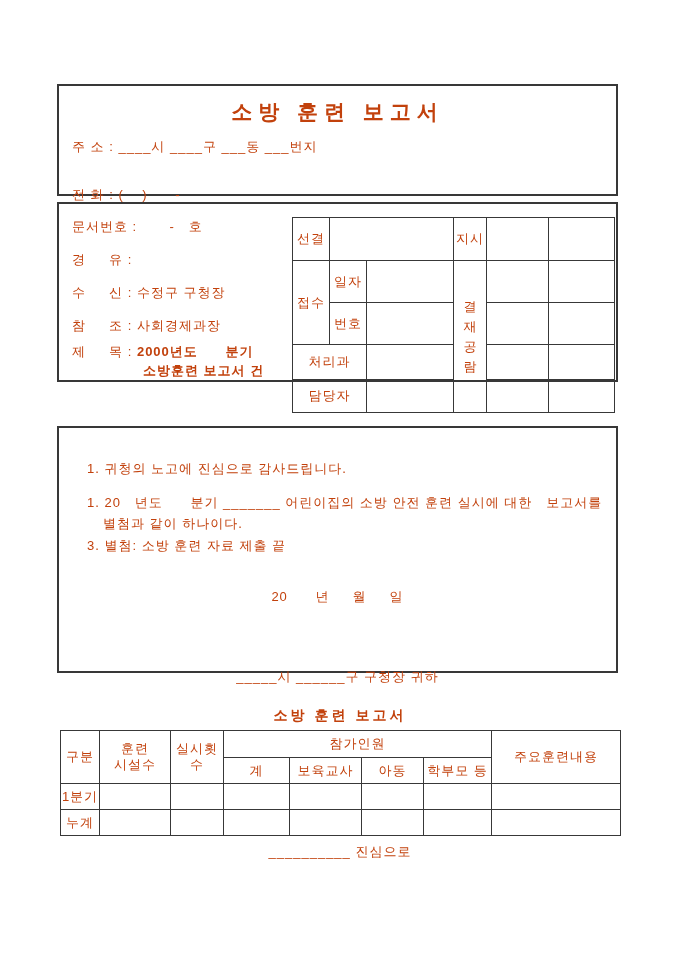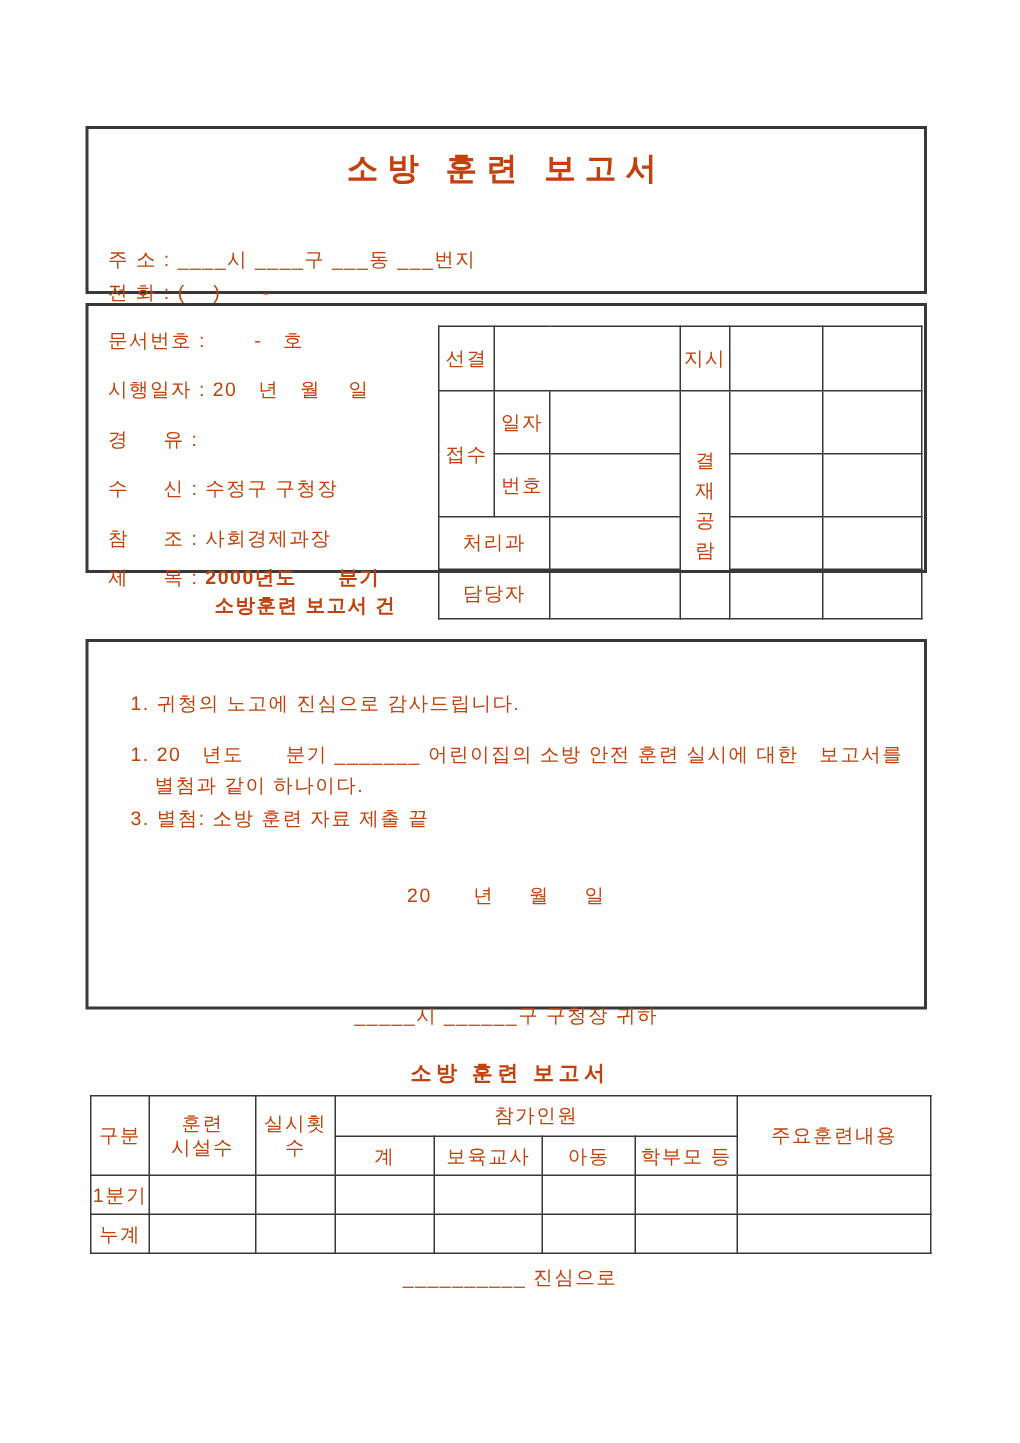--- a/index.html
+++ b/index.html
@@ -66,29 +66,28 @@
   .report-table td { line-height:16px; }
   .report-org { top:843px; }
 </style>
 </head>
 <body>
 
 <div class="page">
 
   <div class="box" style="left:57px; top:84px; width:561px; height:112px;">
     <div class="form-title">소방 훈련 보고서</div>
-    <div class="hdr-line" style="top:52px;margin-top:26px;">주 소 : ____시 ____구 ___동 ___번지</div>
+    <div class="hdr-line" style="top:52px;">주 소 : ____시 ____구 ___동 ___번지</div>
     <div class="hdr-line" style="top:84px;margin-top:16px;">전 화 : (    )      -</div>
   </div>
 
   <div class="box" style="left:57px; top:202px; width:561px; height:180px;">
 
     <div class="doc-lines">
       <div class="doc-line">문서번호 :       -   호</div>
-      <div class="doc-line">시행일자 : 20   년   월    일</div>
       <div class="doc-line">경     유 :</div>
       <div class="doc-line">수     신 : 수정구 구청장</div>
       <div class="doc-line">참     조 : 사회경제과장</div>
       <div class="subject-line"><span>제     목 : </span><span class="bold">2000년도      분기</span></div>
       <div class="subject-line2 bold">소방훈련 보고서 건</div>
     </div>
 
     <table class="grid approval">
       <colgroup>
         <col style="width:37px">

